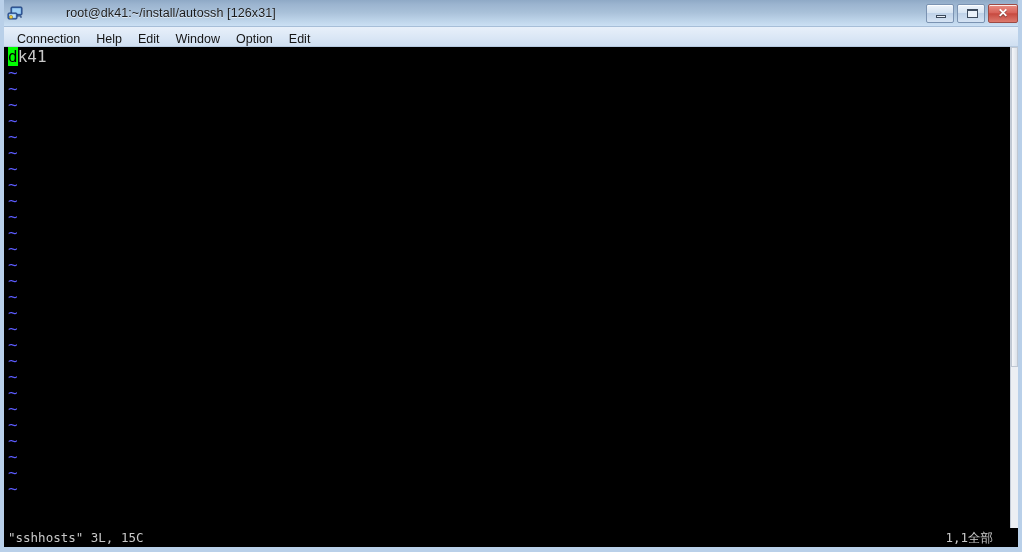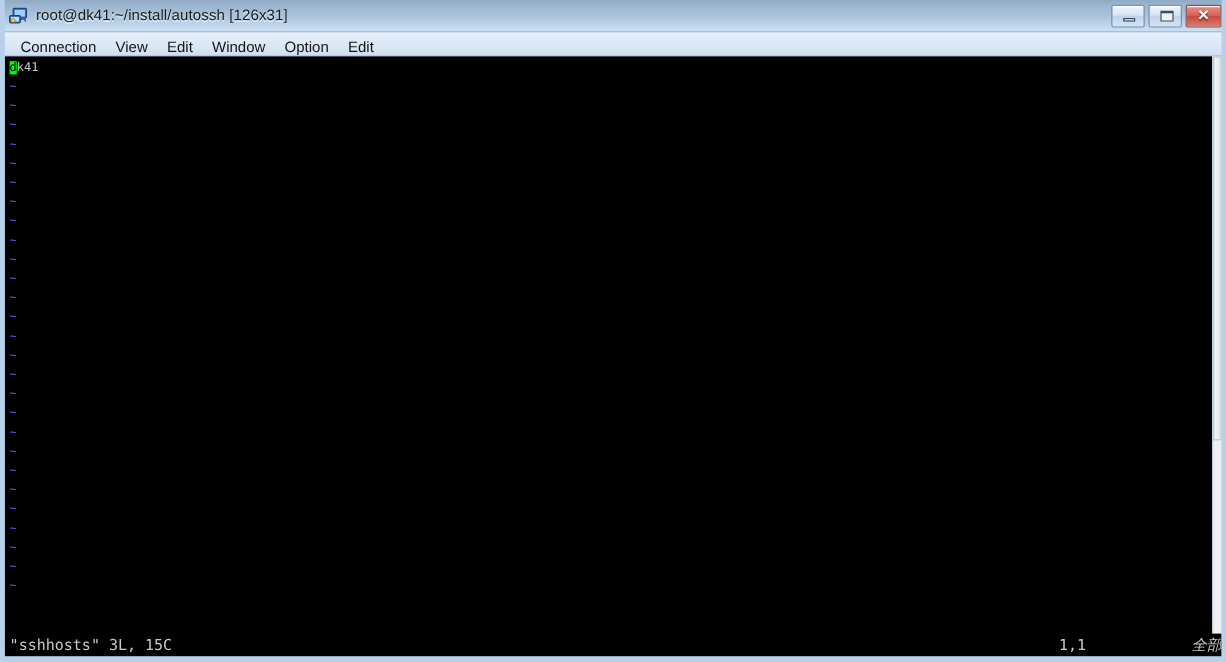--- a/index.html
+++ b/index.html
@@ -36,20 +36,21 @@
     top: 0;
     width: 1022px;
     height: 27px;
     background: linear-gradient(to bottom,
         #8fa9c6 0%, #9cb5d0 18%, #a9c1d9 48%,
         #b9d0e6 72%, #cbe0f4 100%);
     border-bottom: 1px solid #a7bed8;
     box-sizing: border-box;
     display: flex;
     align-items: center;
+    gap: 36px;
   }
   .title-icon {
     width: 17px;
     height: 17px;
     margin-left: 7px;
     margin-right: 6px;
     flex: 0 0 auto;
     position: relative;
   }
   .title-text {
@@ -147,21 +148,21 @@
     width: 1014px;
     height: 499px;
     display: flex;
   }
   .terminal {
     background: #000000;
     flex: 1 1 auto;
     position: relative;
     overflow: hidden;
     font-family: "DejaVu Sans Mono", "Liberation Mono", monospace;
-    font-size: 10px;
+    font-size: 16px;
     line-height: 16px;
     padding: 2px 0 0 4px;
     box-sizing: border-box;
   }
   .term-line {
     height: 16px;
     white-space: pre;
     color: #c8c8c8;
   }
   .term-line.tilde {
@@ -205,22 +206,22 @@
     font-size: 12.5px;
     line-height: 19px;
     box-sizing: border-box;
     padding-left: 4px;
     display: flex;
     align-items: center;
     white-space: pre;
   }
   .status-file { flex: 0 0 auto; }
   .status-spacer { flex: 1 1 auto; }
-  .status-pos { flex: 0 0 auto; margin-right: 88px; }
-  .status-scope { flex: 0 0 auto; margin-right: 0; font-style: italic; }
+  .status-pos { flex: 0 0 auto; }
+  .status-scope { flex: 0 0 auto; margin-right: 25px; }
 </style>
 </head>
 <body>
 
 <div class="window">
 
   <div class="titlebar">
     <span class="title-icon">
       <svg width="17" height="17" viewBox="0 0 17 17" xmlns="http://www.w3.org/2000/svg">
         <rect x="4" y="2" width="11" height="8" rx="1" fill="#3f6fb5" stroke="#20407a" stroke-width="1"></rect>
@@ -240,21 +241,21 @@
         <span class="glyph-max"></span>
       </span>
       <span class="winbtn close">
         <span class="glyph-close">✕</span>
       </span>
     </span>
   </div>
 
   <div class="menubar">
     <div class="menu-item">Connection</div>
-    <div class="menu-item">View</div>
+    <div class="menu-item">Help</div>
     <div class="menu-item">Edit</div>
     <div class="menu-item">Window</div>
     <div class="menu-item">Option</div>
     <div class="menu-item">Edit</div>
   </div>
 
   <div class="terminal-wrap">
     <div class="terminal" id="terminal">
         <div class="term-line"><span class="cursor-block">d</span>k41</div>
         <div class="term-line tilde">~</div>

